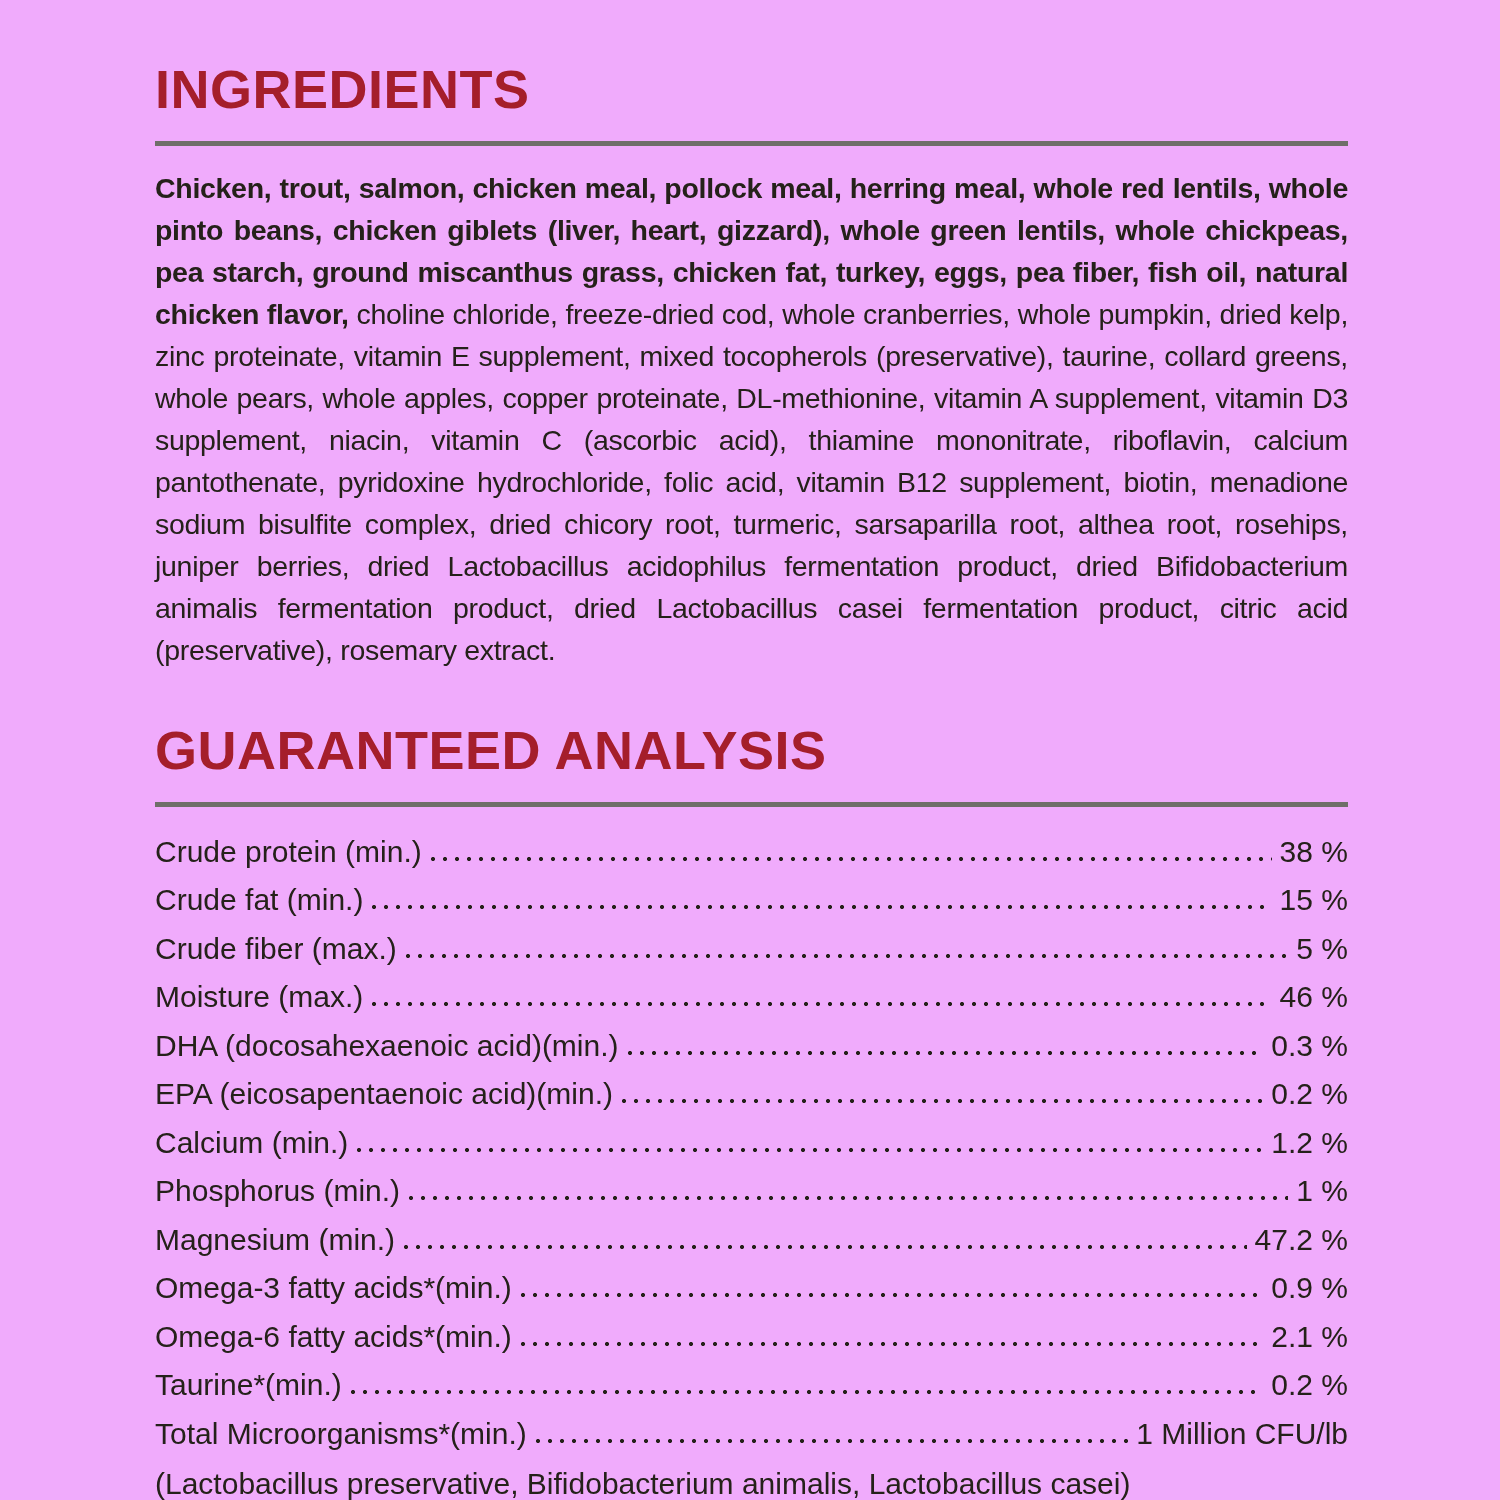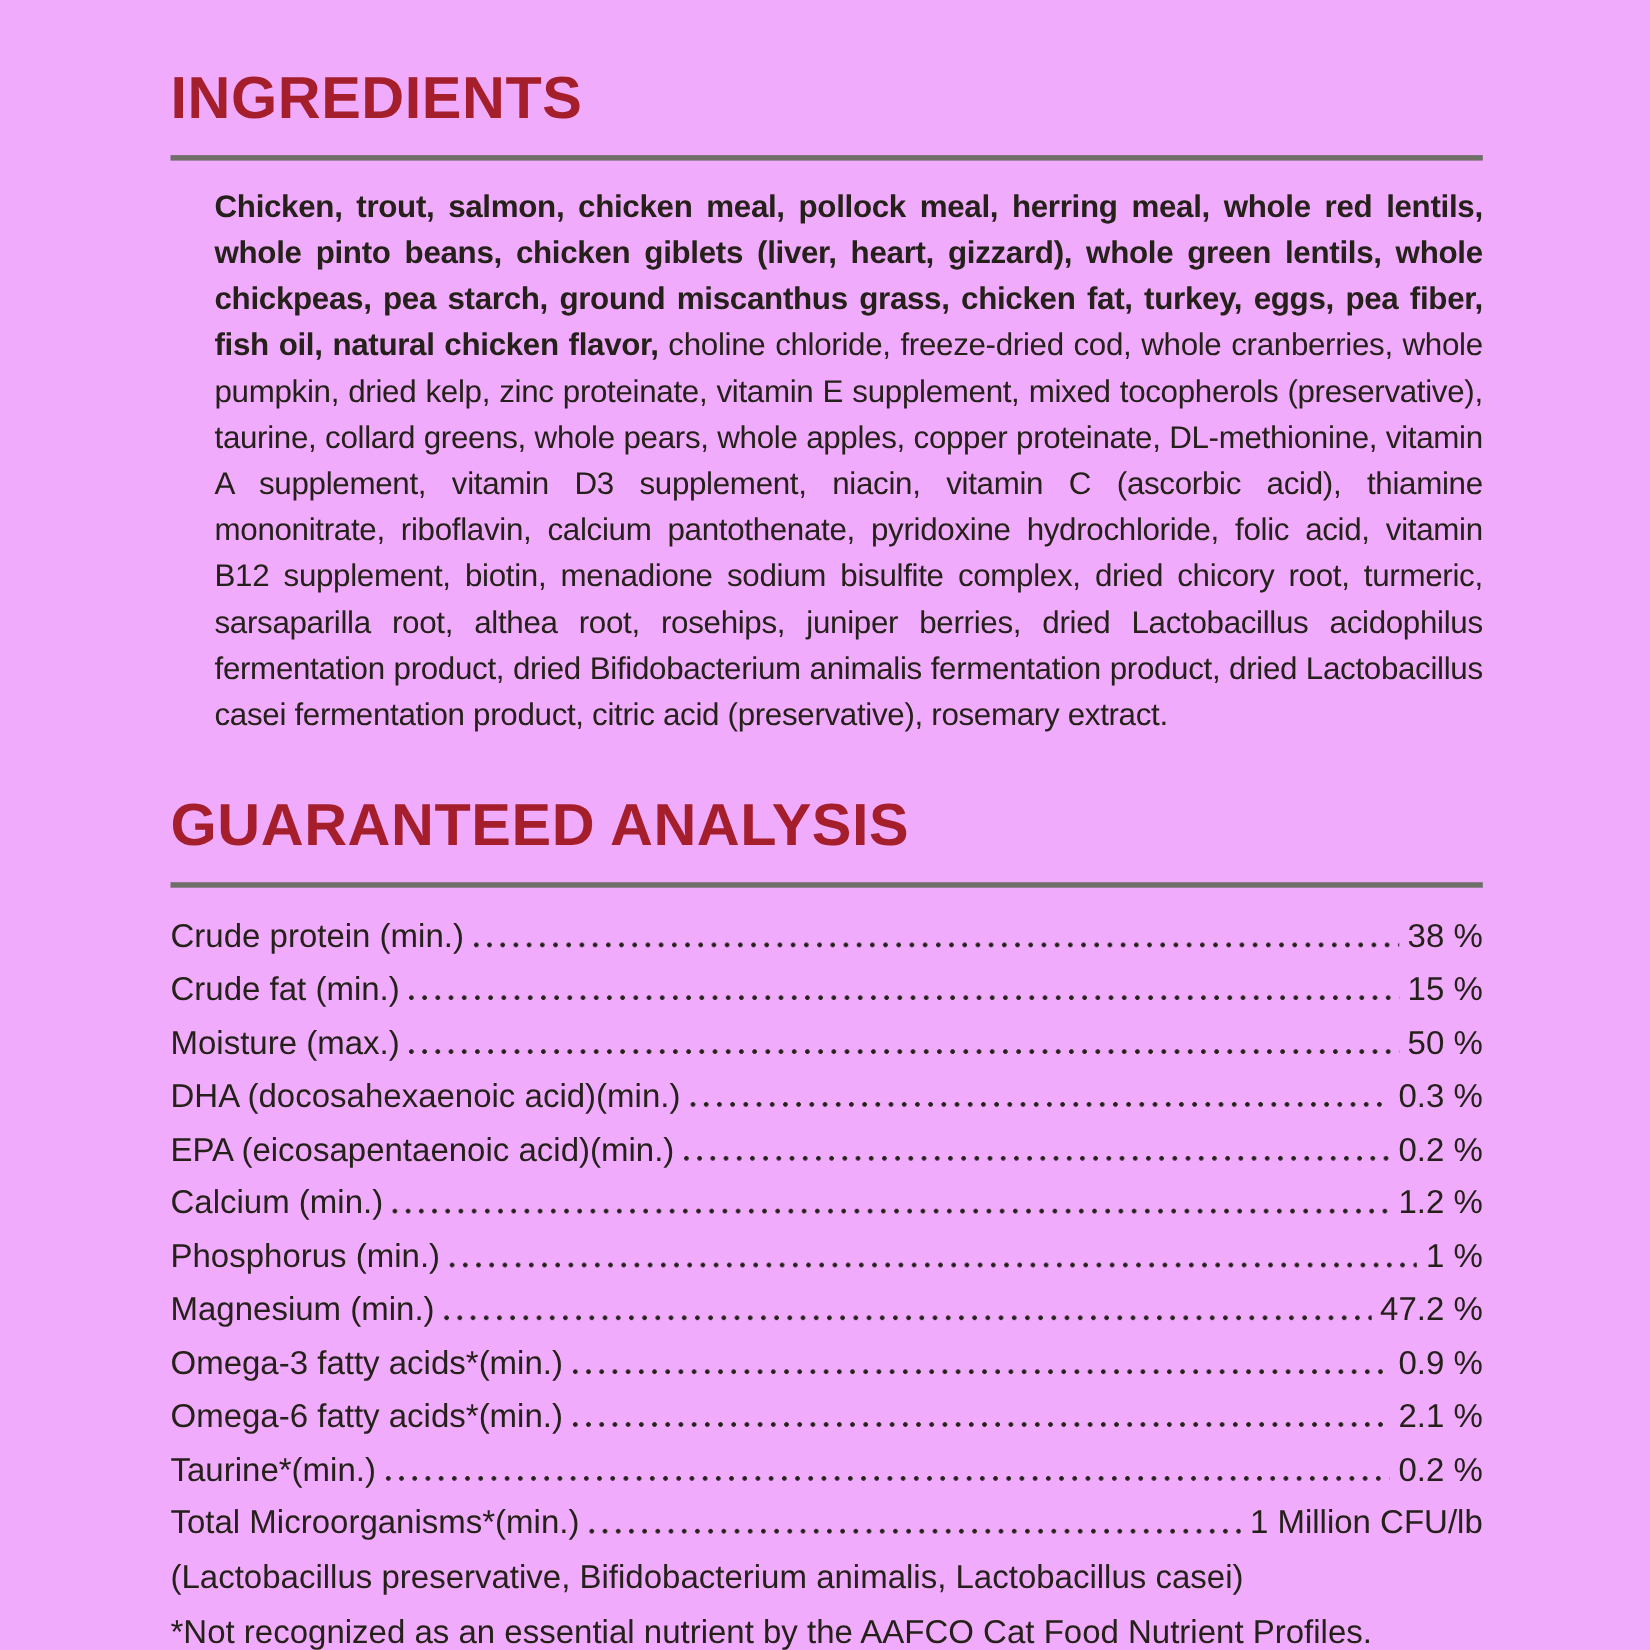--- a/index.html
+++ b/index.html
@@ -11,21 +11,21 @@
     overflow:hidden;
   }
   .section-title {
     margin:0; color:#A51E2B;
     font-size:54px; font-weight:bold; letter-spacing:0.5px;
     line-height:1.0;
   }
   .rule { height:5px; background:#6F6E69; margin-top:25px; }
   .ingredients-text {
     margin-top:21px; font-size:28.5px; line-height:42px;
-    text-align:justify; letter-spacing:-0.3px;margin-left:40px;
+    text-align:justify; letter-spacing:-0.3px;
   }
   .ingredients-text .lead { font-weight:bold; }
   .analysis-title { margin-top:52px; }
   .ga-table { margin-top:13px; }
   .ga-row {
     display:flex; align-items:flex-end;
     height:48.5px; font-size:30px;text-align:center;
   }
   .ga-label, .ga-value { white-space:nowrap; }
   .ga-leader {
@@ -58,23 +58,28 @@
         <span class="ga-label">Crude protein (min.)</span>
         <span class="ga-leader"></span>
         <span class="ga-value">38 %</span>
       </div>
       <div class="ga-row">
         <span class="ga-label">Crude fat (min.)</span>
         <span class="ga-leader"></span>
         <span class="ga-value">15 %</span>
       </div>
       <div class="ga-row">
+        <span class="ga-label">Crude fiber (max.)</span>
+        <span class="ga-leader"></span>
+        <span class="ga-value">5 %</span>
+      </div>
+      <div class="ga-row">
         <span class="ga-label">Moisture (max.)</span>
         <span class="ga-leader"></span>
-        <span class="ga-value">50 %</span>
+        <span class="ga-value">46 %</span>
       </div>
       <div class="ga-row">
         <span class="ga-label">DHA (docosahexaenoic acid)(min.)</span>
         <span class="ga-leader"></span>
         <span class="ga-value">0.3 %</span>
       </div>
       <div class="ga-row">
         <span class="ga-label">EPA (eicosapentaenoic acid)(min.)</span>
         <span class="ga-leader"></span>
         <span class="ga-value">0.2 %</span>

